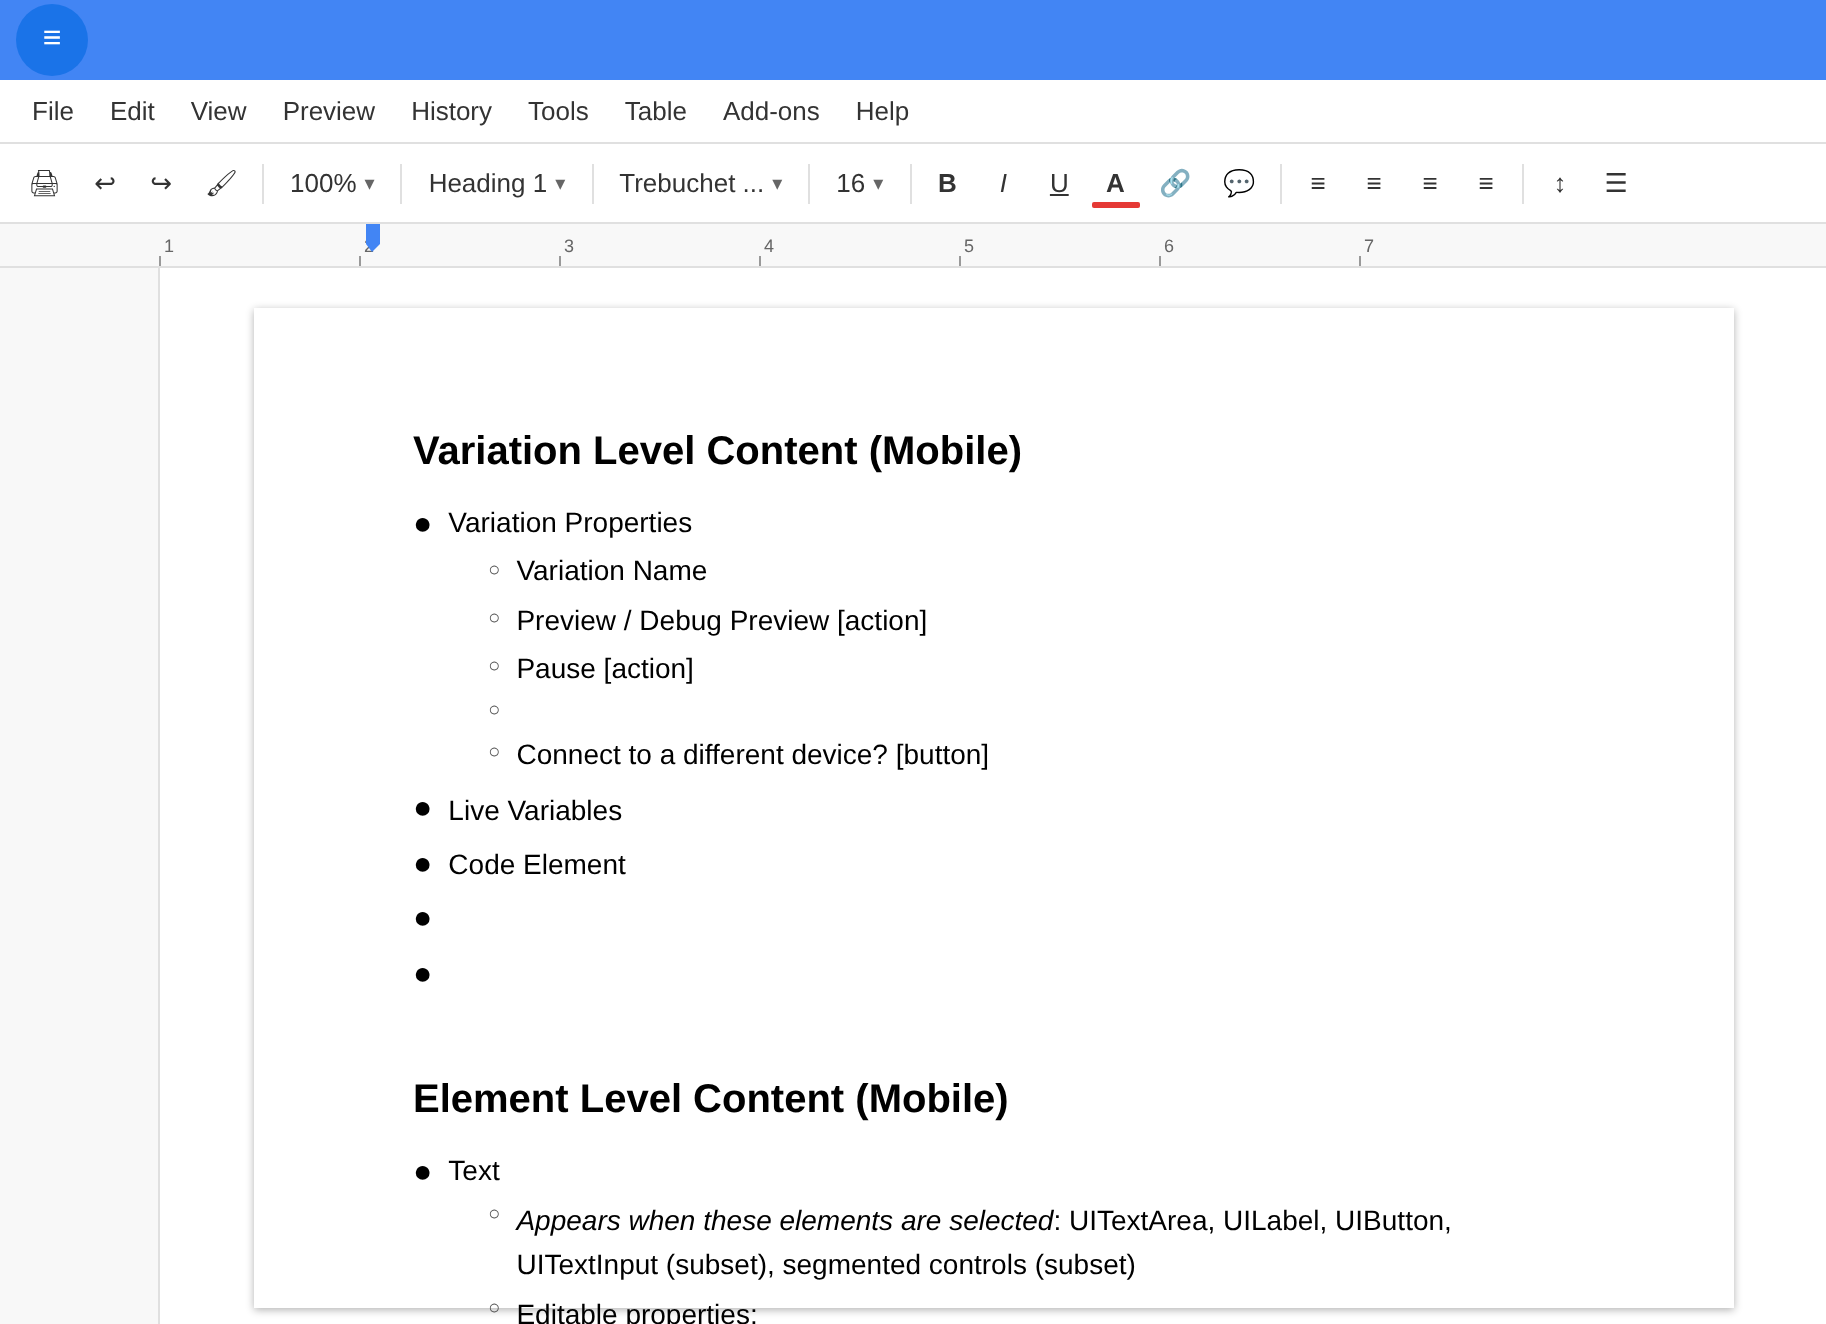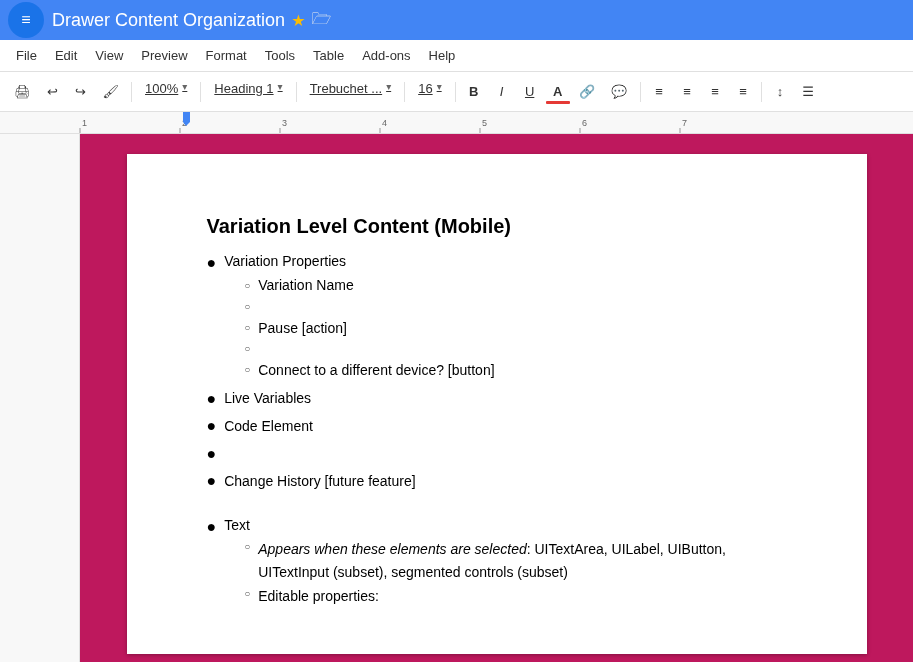--- a/index.html
+++ b/index.html
@@ -87,30 +87,30 @@
       height: 28px;
     }
     .toolbar-separator {
       width: 1px;
       height: 20px;
       background: #e0e0e0;
       margin: 0 2px;
     }
     .toolbar-dropdown {
       display: flex;
+      align-items: center;
       padding: 2px 6px;
       font-size: 13px;
       color: #333;
       cursor: pointer;
       border-radius: 3px;
       border: 1px solid transparent;
       background: transparent;
       height: 28px;
       gap: 4px;
-      text-decoration: underline;
     }
     .toolbar-dropdown .arrow { font-size: 10px; color: #666; }
     .bold { font-weight: bold; }
     .italic { font-style: italic; }
     .underline { text-decoration: underline; }
 
     
     #ruler {
       height: 22px;
       background: #f8f8f8;
@@ -127,21 +127,21 @@
       overflow: hidden;
     }
     #left-panel {
       width: 80px;
       background: #f8f8f8;
       border-right: 1px solid #e0e0e0;
       flex-shrink: 0;
     }
     #page-area {
       flex: 1;
-      background: #be185d;
+      background: #ffffff;
       overflow-y: auto;
       display: flex;
       justify-content: center;
       padding: 20px 0;
     }
     #page {
       background: #fff;
       width: 740px;
       min-height: 500px;
       padding: 40px 80px;
@@ -169,33 +169,28 @@
     ::-webkit-scrollbar-track { background: #f1f1f1; }
     ::-webkit-scrollbar-thumb { background: #bbb; border-radius: 4px; }
   </style>
 </head>
 <body>
 
 <div id="app-bar">
   <div id="app-icon">
     <span>≡</span>
   </div>
-  <div id="doc-title-area">
-    <span id="doc-title">Drawer Content Organization</span>
-    <span id="star-icon">★</span>
-    <span id="folder-icon">🗁</span>
-  </div>
 </div>
 
 <div id="menu-bar">
   <span class="menu-item">File</span>
   <span class="menu-item">Edit</span>
   <span class="menu-item">View</span>
   <span class="menu-item">Preview</span>
-  <span class="menu-item">Format</span>
+  <span class="menu-item">History</span>
   <span class="menu-item">Tools</span>
   <span class="menu-item">Table</span>
   <span class="menu-item">Add-ons</span>
   <span class="menu-item">Help</span>
 </div>
 
 <div id="toolbar">
   <button class="toolbar-btn">🖨</button>
   <button class="toolbar-btn">↩</button>
   <button class="toolbar-btn">↪</button>
@@ -276,20 +271,21 @@
           <span style="margin-right:8px; font-size:16px; line-height:1.6;">●</span>
           <div>
             <span>Variation Properties</span>
             <ul style="list-style:none; padding:0; margin:0; margin-left:20px;">
               <li style="display:flex; align-items:center; margin:2px 0;">
                 <span style="margin-right:8px; font-size:10px; line-height:1.6; color:#555;">○</span>
                 <span>Variation Name</span>
               </li>
               <li style="display:flex; align-items:center; margin:2px 0;">
                 <span style="margin-right:8px; font-size:10px; line-height:1.6; color:#555;">○</span>
+                <span>Preview / Debug Preview [action]</span>
               </li>
               <li style="display:flex; align-items:center; margin:2px 0;">
                 <span style="margin-right:8px; font-size:10px; line-height:1.6; color:#555;">○</span>
                 <span>Pause [action]</span>
               </li>
               <li style="display:flex; align-items:center; margin:2px 0;">
                 <span style="margin-right:8px; font-size:10px; line-height:1.6; color:#555;">○</span>
               </li>
               <li style="display:flex; align-items:center; margin:2px 0;">
                 <span style="margin-right:8px; font-size:10px; line-height:1.6; color:#555;">○</span>
@@ -308,26 +304,26 @@
           <span style="margin-right:8px; font-size:16px; line-height:1.6;">●</span>
           <span>Code Element</span>
         </li>
 
         <li style="display:flex; align-items:center; margin:2px 0;">
           <span style="margin-right:8px; font-size:16px; line-height:1.6;">●</span>
         </li>
 
         <li style="display:flex; align-items:center; margin:2px 0;">
           <span style="margin-right:8px; font-size:16px; line-height:1.6;">●</span>
-          <span>Change History [future feature]</span>
         </li>
       </ul>
 
       <div class="spacer"></div>
 
+      <div class="section-heading">Element Level Content (Mobile)</div>
 
       <ul style="list-style:none; padding:0; margin:0;">
 
         <li style="display:flex; align-items:flex-start; margin:2px 0;">
           <span style="margin-right:8px; font-size:16px; line-height:1.6;">●</span>
           <div>
             <span>Text</span>
             <ul style="list-style:none; padding:0; margin:0; margin-left:20px;">
 
               <li style="display:flex; align-items:flex-start; margin:2px 0;">

